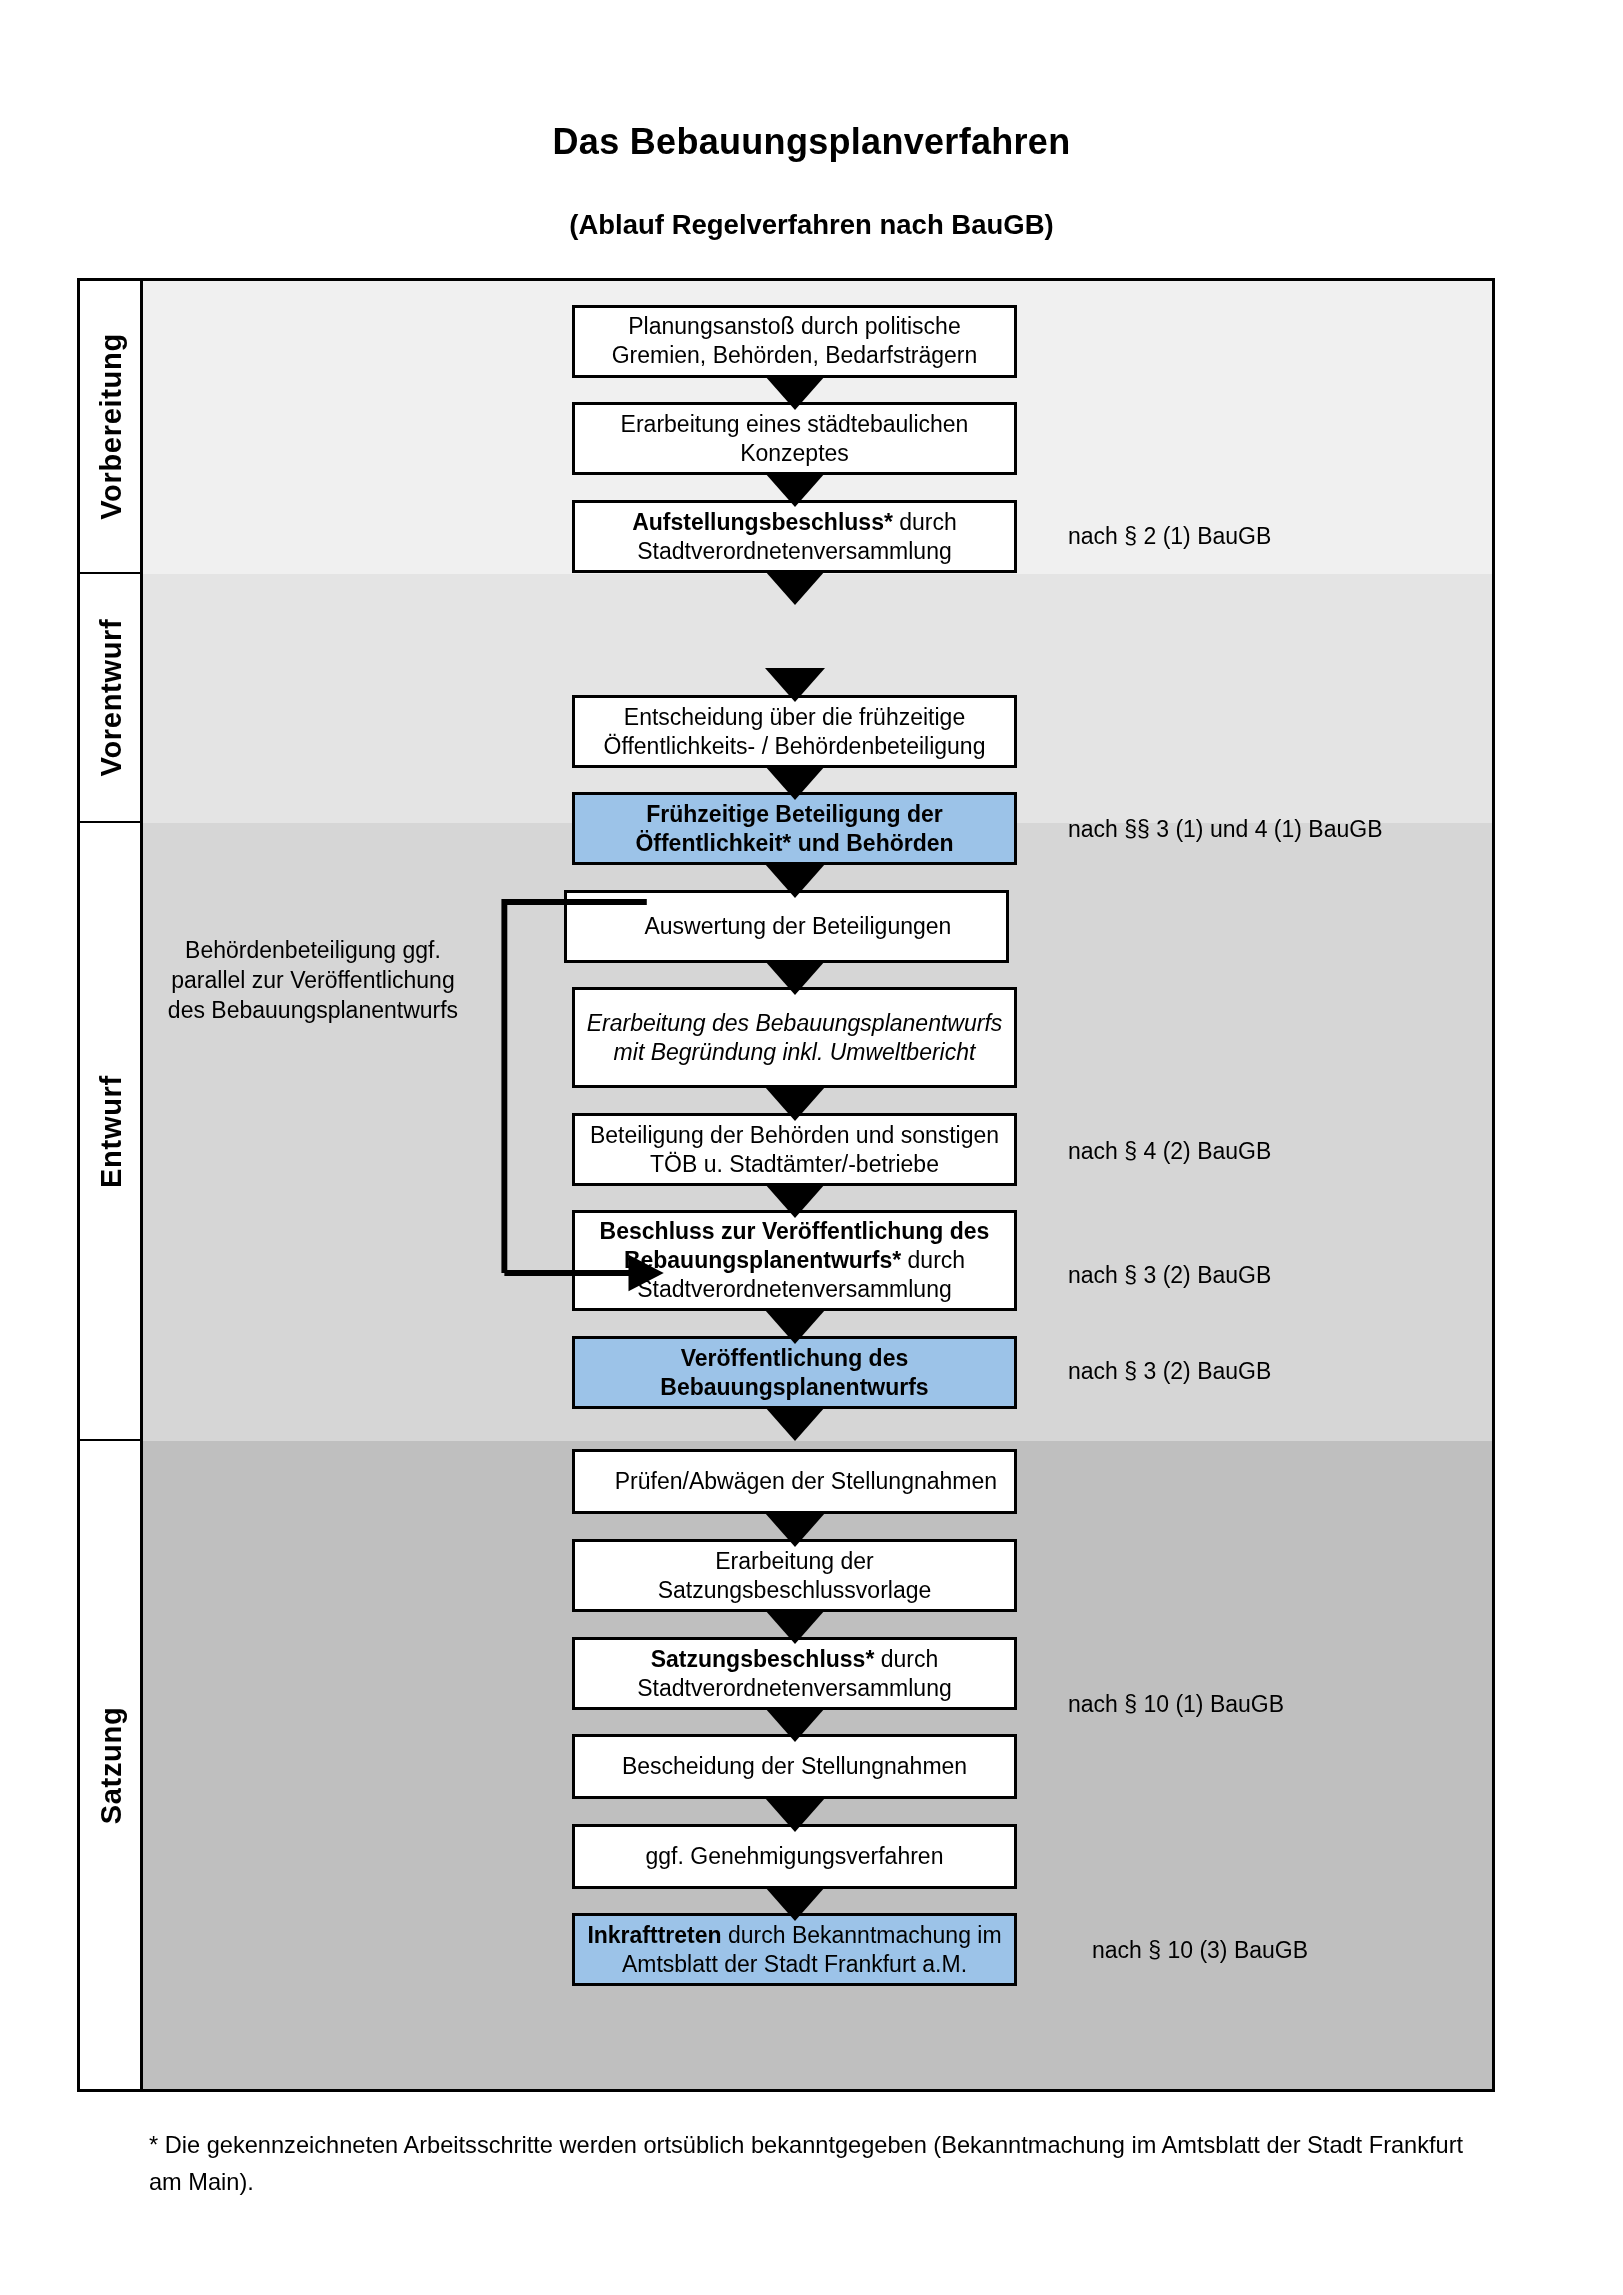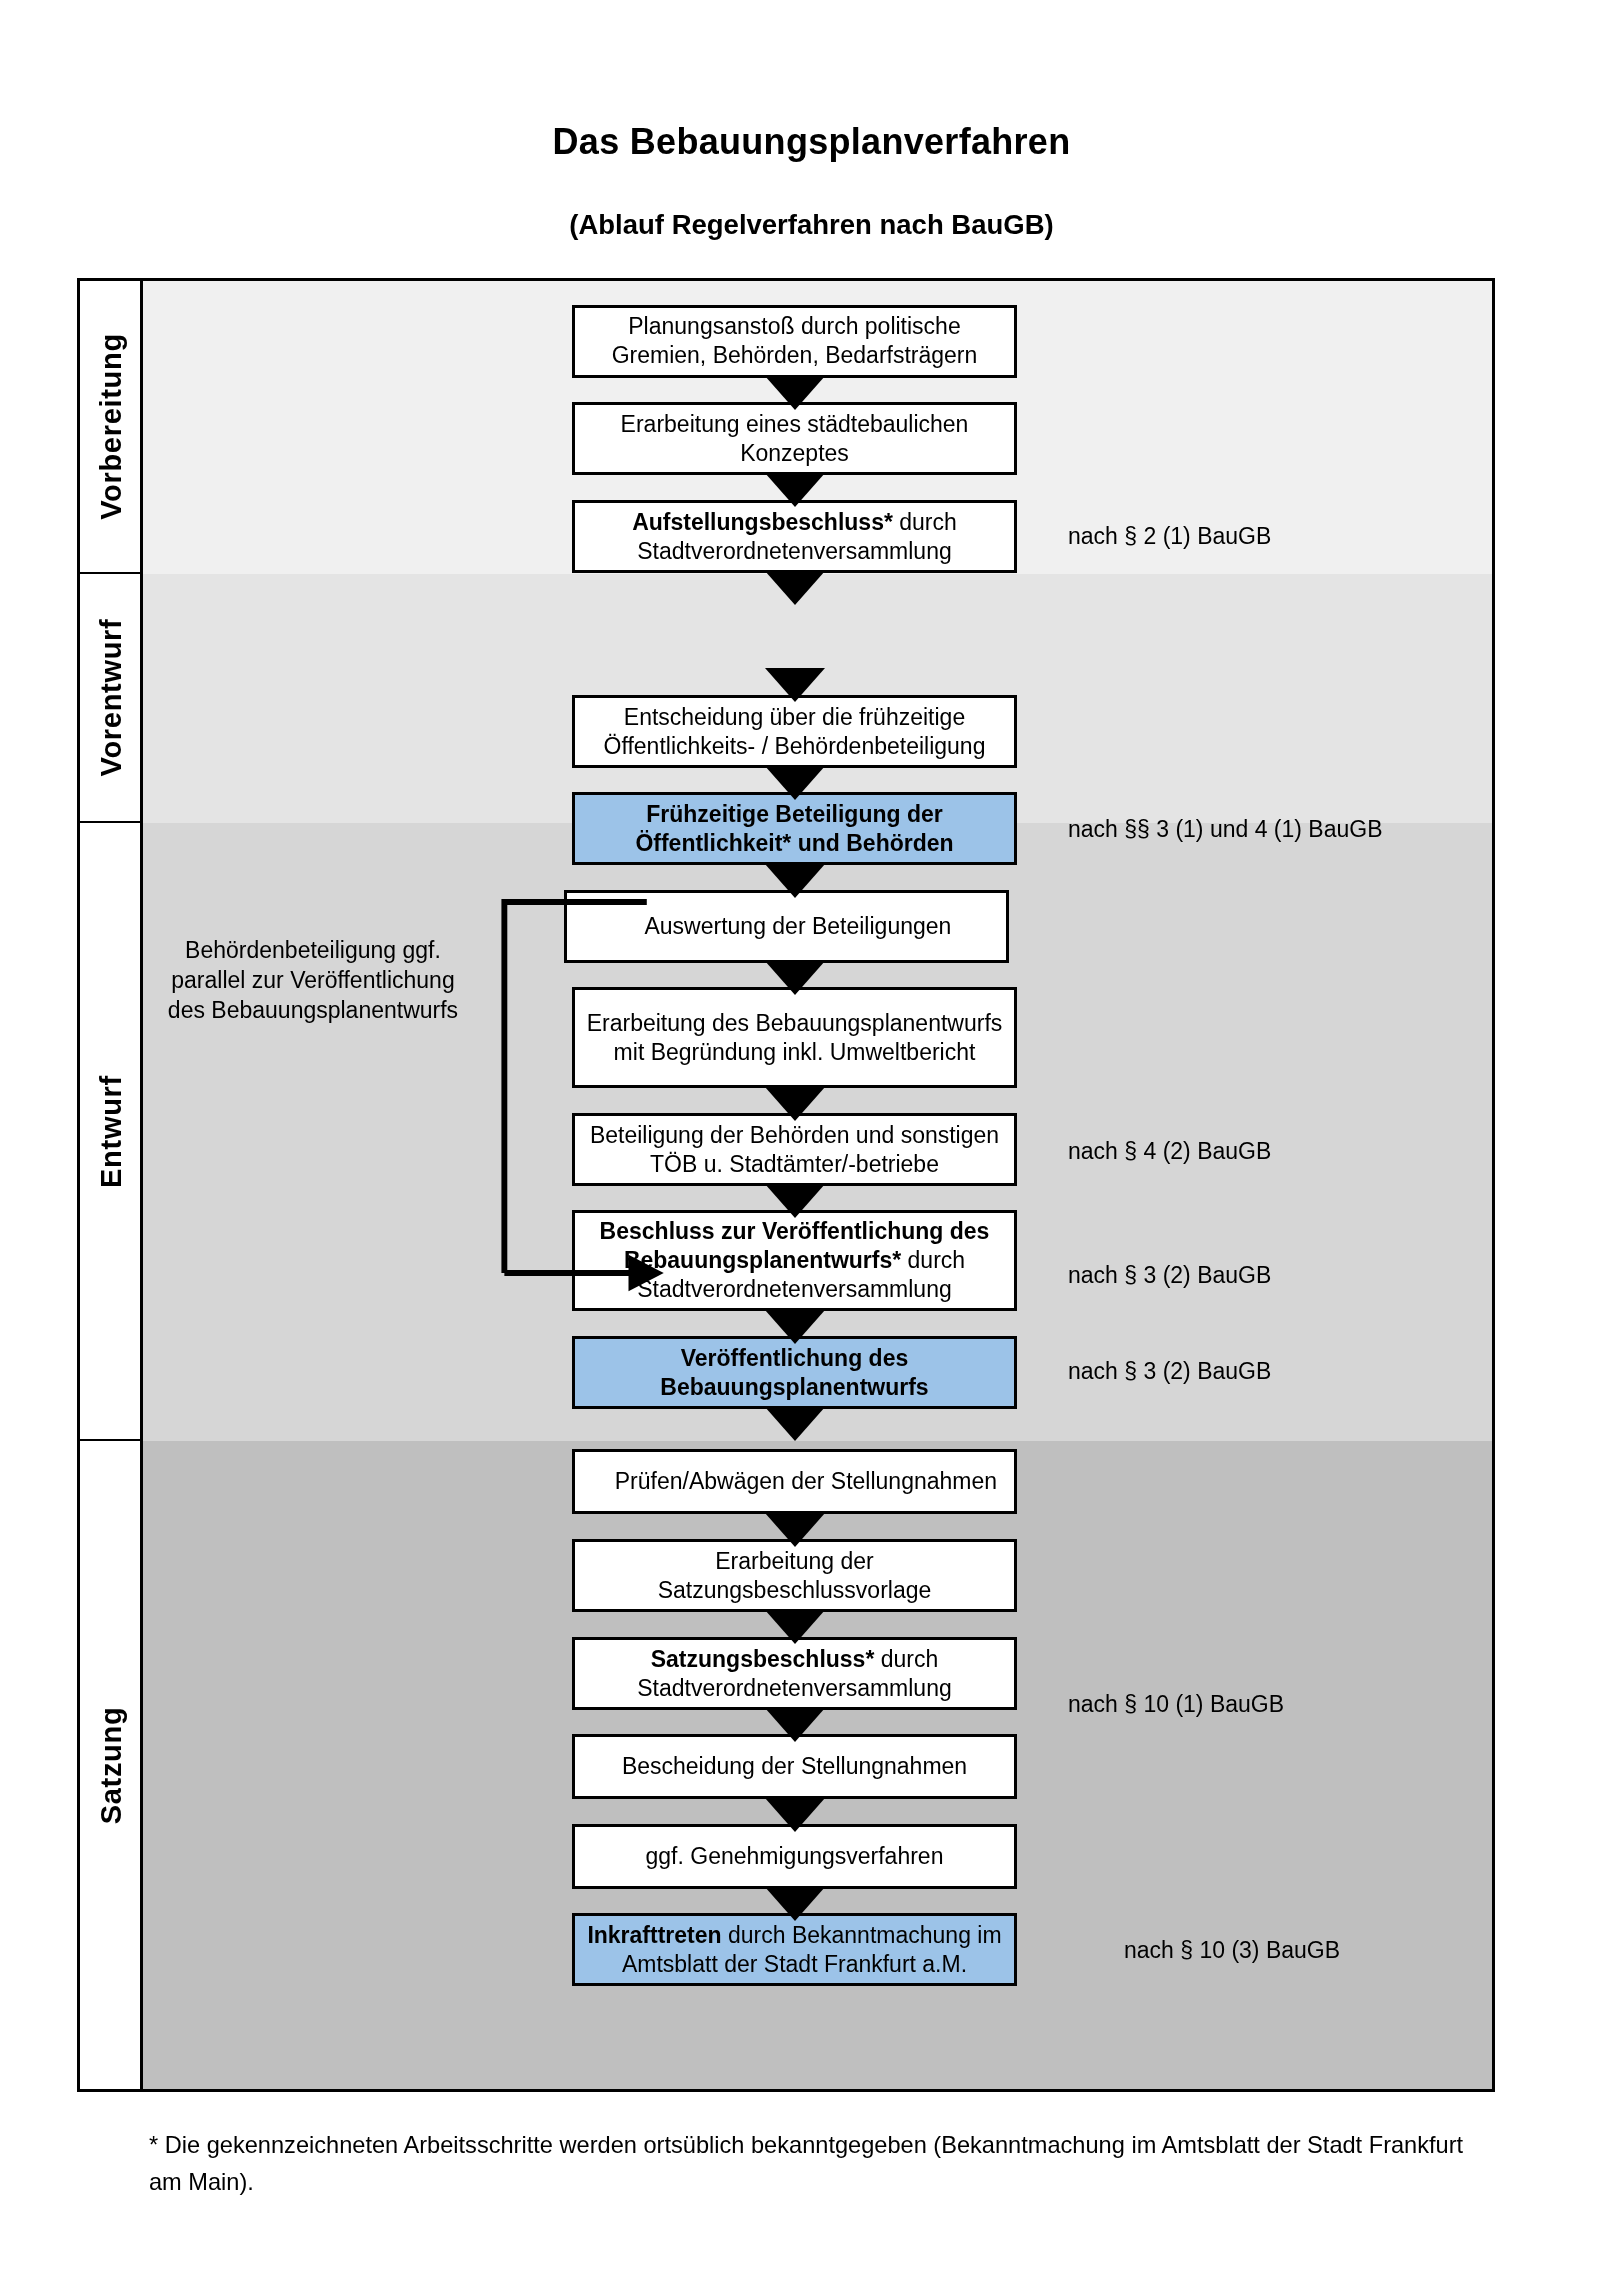--- a/index.html
+++ b/index.html
@@ -160,21 +160,21 @@
   <div class="box blue" style="left:492px;top:511px;height:73px;">
     <b>Frühzeitige Beteiligung der Öffentlichkeit* und Behörden</b>
   </div>
   <div class="arrow" style="left:685px;top:583px;"></div>
 
   <div class="box" style="left:484px;top:609px;height:73px;padding-left:32px;">
     <span>Auswertung der Beteiligungen</span>
   </div>
   <div class="arrow" style="left:685px;top:680px;"></div>
 
-  <div class="box" style="left:492px;top:706px;height:101px;">
+  <div class="box" style="left:492px;top:706px;height:101px;font-style:italic;">
     <span>Erarbeitung des Bebauungsplanentwurfs mit Begründung inkl. Umweltbericht</span>
   </div>
   <div class="arrow" style="left:685px;top:806px;"></div>
 
   <div class="box" style="left:492px;top:832px;height:73px;">
     <span>Beteiligung der Behörden und sonstigen TÖB u. Stadtämter/-betriebe</span>
   </div>
   <div class="arrow" style="left:685px;top:903px;"></div>
 
   <div class="box" style="left:492px;top:929px;height:101px;">
@@ -227,20 +227,20 @@
   </div>
   <div class="ref" style="left:988px;top:981px;">
     <span>nach § 3 (2) BauGB</span>
   </div>
   <div class="ref" style="left:988px;top:1077px;">
     <span>nach § 3 (2) BauGB</span>
   </div>
   <div class="ref" style="left:988px;top:1378px;margin-top:32px;">
     <span>nach § 10 (1) BauGB</span>
   </div>
-  <div class="ref" style="left:1044px;top:1656px;">
+  <div class="ref" style="left:1012px;top:1656px;">
     <span>nach § 10 (3) BauGB</span>
   </div>
 
 </div>
 
 <div id="footnote">* Die gekennzeichneten Arbeitsschritte werden ortsüblich bekanntgegeben (Bekanntmachung im Amtsblatt  der Stadt Frankfurt am Main).</div>
 
 
 </body></html>

